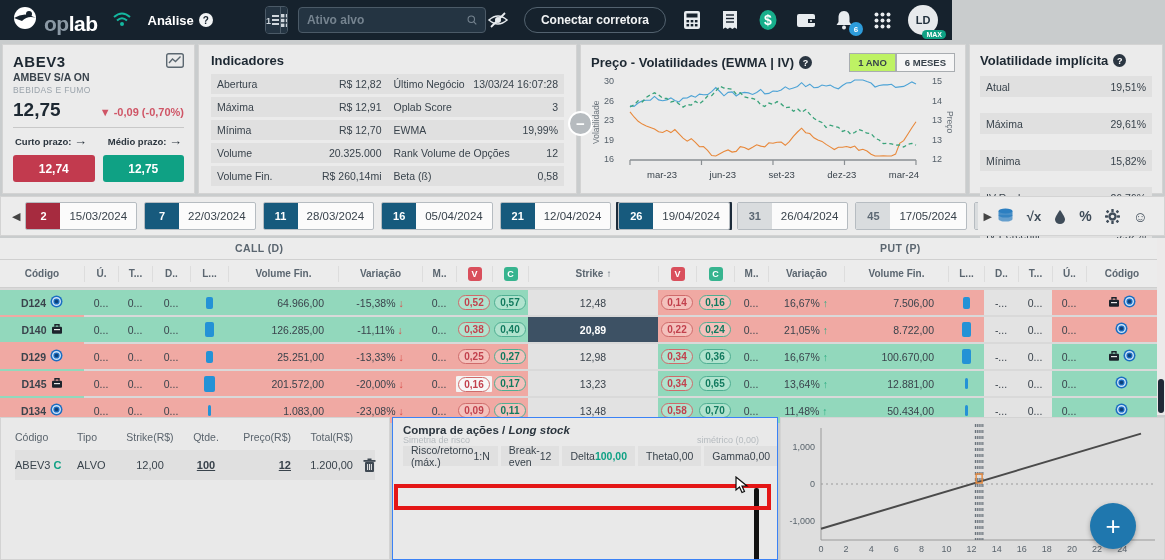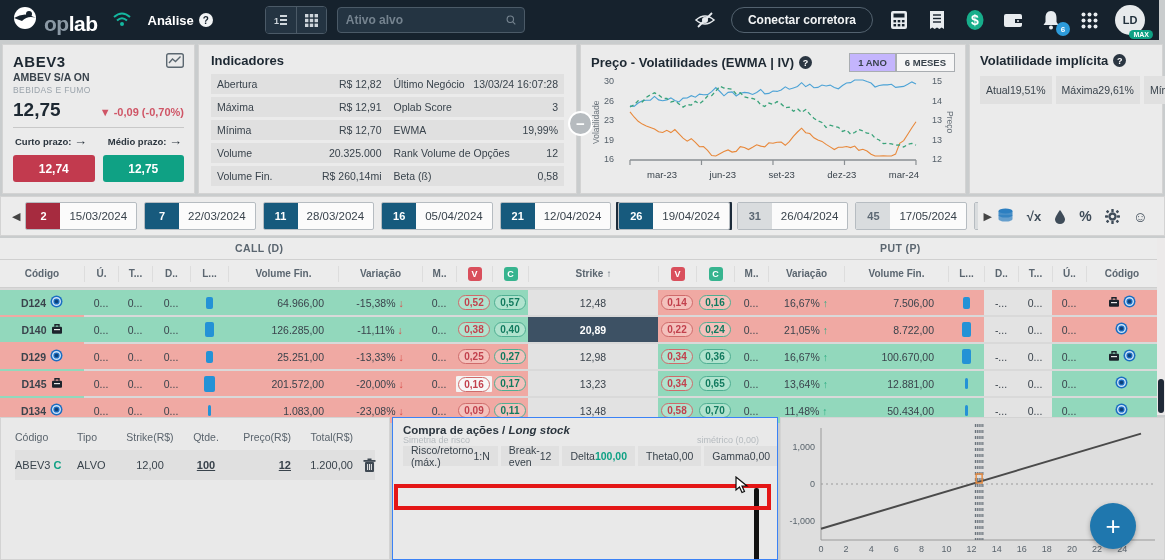--- a/index.html
+++ b/index.html
@@ -1,20 +1,20 @@
 <!DOCTYPE html>
 <html><head>
 <meta charset="utf-8">
 <style>
   * { margin:0; padding:0; box-sizing:border-box; }
   html,body { width:1165px; height:560px; overflow:hidden; }
   body { font-family:"Liberation Sans", sans-serif; background:#c9cccd; position:relative; font-size:11px; color:#333; }
 
   
-  .topbar { position:absolute; left:0; top:0; width:1159px; height:40px; background:#16222d; display:flex; align-items:center; }
+  .topbar { position:absolute; left:0; top:0; width:952px; height:40px; background:#16222d; display:flex; align-items:center; }
   .logo { display:flex; align-items:baseline; margin-left:12px; }
   .logo .op { color:#8b99a5; font-size:21px; font-weight:bold; letter-spacing:-0.5px; }
   .logo .lab { color:#ffffff; font-size:21px; font-weight:bold; letter-spacing:-0.5px; }
   .wifi { margin-left:14px; }
   .menu-analise { margin-left:16px; color:#fff; font-weight:bold; font-size:13px; display:flex; align-items:center; gap:5px; cursor:pointer; }
   .qbadge { width:14px; height:14px; border-radius:50%; background:#f2f4f5; color:#16222d; font-size:10px; font-weight:bold; display:inline-flex; align-items:center; justify-content:center; }
   .toggle-group { margin-left:52px; display:flex; border:1px solid #4b5a67; border-radius:4px; overflow:hidden; }
   .toggle-btn { width:30px; height:26px; background:#243442; display:flex; align-items:center; justify-content:center; cursor:pointer; }
   .toggle-btn + .toggle-btn { border-left:1px solid #4b5a67; }
   .search { margin-left:10px; width:188px; height:26px; background:#243442; border:1px solid #4b5a67; border-radius:4px; display:flex; align-items:center; padding:0 8px; }
@@ -52,29 +52,29 @@
   .sec-title { font-size:13px; font-weight:bold; color:#1d2832; display:flex; align-items:center; gap:5px; }
   .qdark { width:13px; height:13px; border-radius:50%; background:#2b3642; color:#fff; font-size:9px; font-weight:bold; display:inline-flex; align-items:center; justify-content:center; }
   .kv-cols { display:flex; margin-top:6px; }
   .kv-col { flex:1; display:flex; flex-direction:column; gap:3px; }
   .kv-row { background:#e0e0e0; min-height:20px; display:flex; justify-content:space-between; align-items:center; padding:2px 6px; font-size:10.5px; color:#39434c; }
   .kv-row .v { text-align:right; white-space:nowrap; }
 
   .vol-head { display:flex; justify-content:space-between; align-items:center; }
   .range-btns { display:flex; }
   .range-btn { font-size:9.5px; font-weight:bold; color:#39434c; border:1px solid #a9adb1; background:#f6f6f6; padding:3px 8px; cursor:pointer; }
-  .range-btn.active { background:#c4b5fd; }
+  .range-btn.active { background:#bef264; }
   .collapse-btn { position:absolute; left:-13px; top:66px; width:25px; height:25px; border-radius:50%; background:#b6bbbf; border:2px solid #fff; color:#fff; font-size:15px; font-weight:bold; display:flex; align-items:center; justify-content:center; cursor:pointer; }
   .vol-body { display:flex; margin-top:4px; }
   .vlabel { writing-mode:vertical-rl; transform:rotate(180deg); font-size:8.5px; color:#6a737b; text-align:center; }
   .plabel { writing-mode:vertical-rl; font-size:8.5px; color:#6a737b; text-align:center; }
   .yticks { display:flex; flex-direction:column; justify-content:space-between; font-size:9px; color:#55606a; padding:0 3px; height:88px; text-align:right; }
   .xticks { display:flex; justify-content:space-between; font-size:9.5px; color:#39434c; margin:1px 36px 0 56px; }
 
-  .iv-rows { display:flex; flex-direction:row; gap:4px; margin-top:8px; }
+  .iv-rows { display:flex; flex-direction:column; gap:16px; margin-top:8px; }
   .iv-rows .kv-row { min-height:21px; }
 
   
   .daterow { position:absolute; left:0; top:196px; width:1165px; height:40px; background:#ececec; border:1px solid #d3d3d3; display:flex; align-items:center; padding:0 6px; }
   .nav-arrow { color:#444; font-size:11px; padding:0 5px; cursor:pointer; }
   .tabs { display:flex; gap:7px; align-items:center; overflow:hidden; }
   .chip { display:flex; height:28px; border:1px solid #b6bcc1; border-radius:2px; overflow:hidden; background:#fbfbfb; cursor:pointer; flex-shrink:0; }
   .chip.selected { outline:2px solid #1c2b3a; }
   .chip .days { width:34px; display:flex; align-items:center; justify-content:center; font-weight:bold; font-size:11px; }
   .chip .days.red { background:#a62b3f; color:#fff; }

